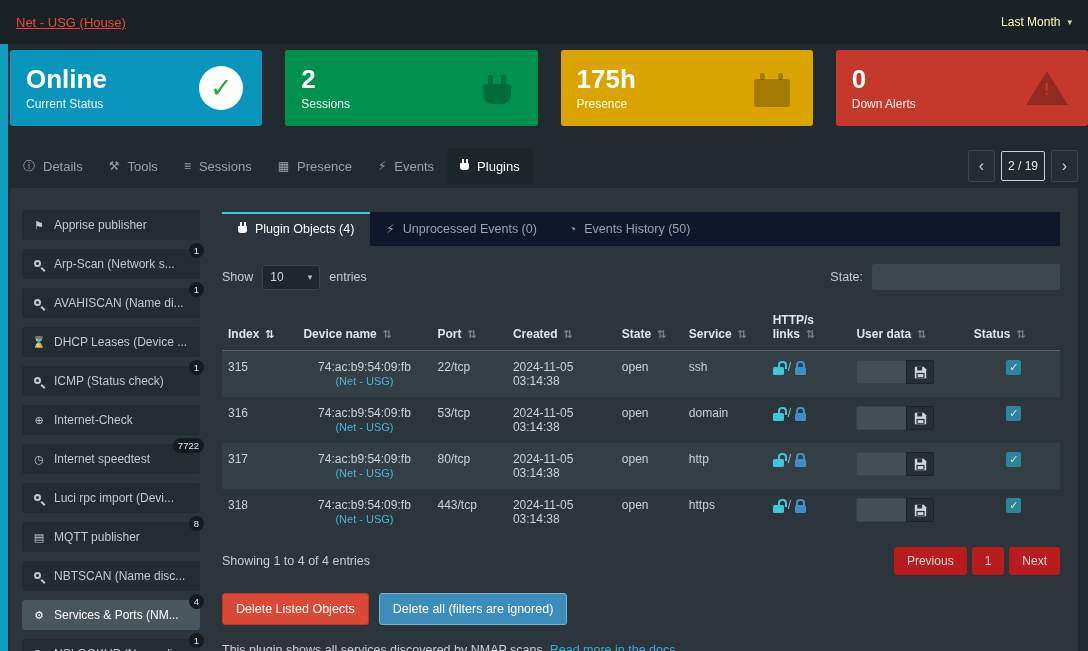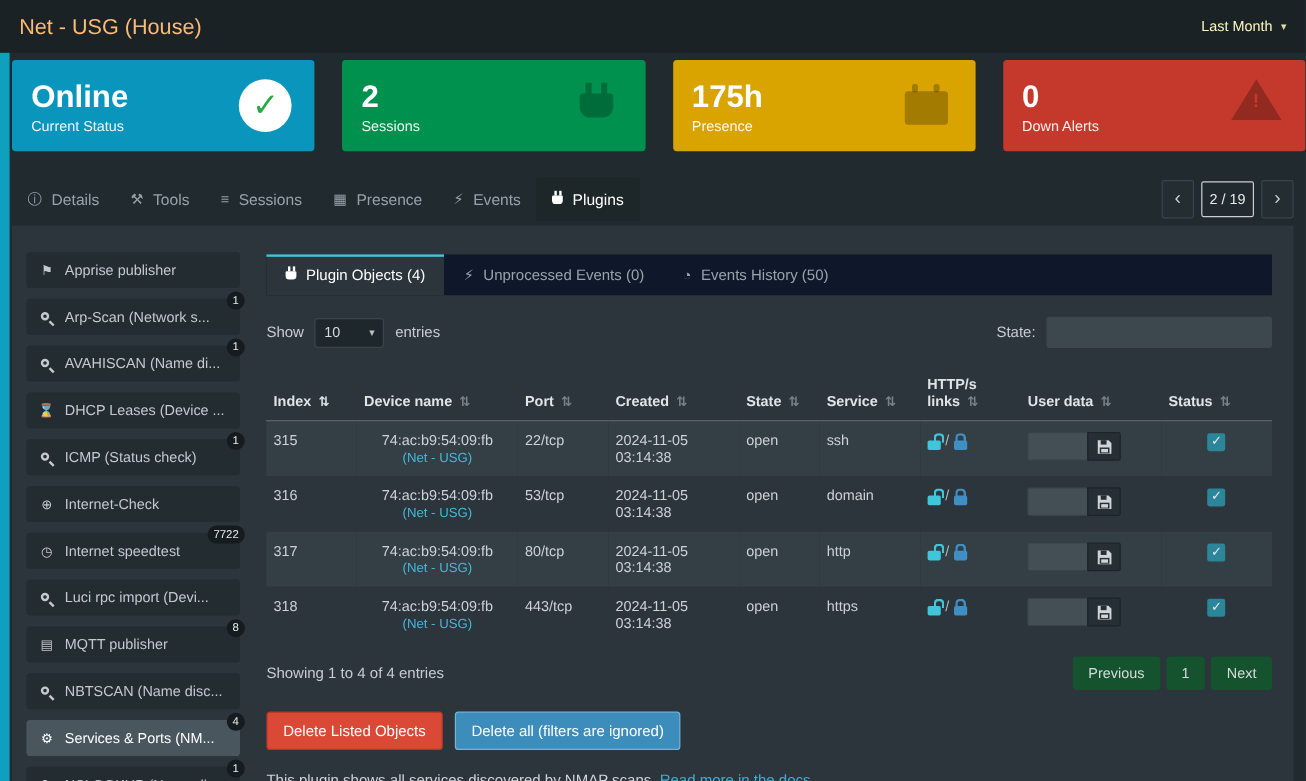--- a/index.html
+++ b/index.html
@@ -8,30 +8,30 @@
     width:1088px; height:651px; overflow:hidden;
     background:#212a2f;
     font-family:"Liberation Sans","DejaVu Sans",sans-serif;
     position:relative;
   }
   .left-strip { position:absolute; left:0; top:0; width:8px; height:651px; background:#0fa0bd; z-index:1; }
 
   
   .topbar { position:relative; z-index:2; height:44px; background:#1a2226;
     display:flex; align-items:center; justify-content:space-between; padding:0 16px; }
-  .topbar .title { color:#fdba74; font-size:18px; }
+  .topbar .title { color:#ef4444; font-size:13px;text-decoration:underline; }
   .time-filter { color:#fef9c3; font-size:12px; display:flex; gap:7px; align-items:center; cursor:pointer;text-align:right; }
   .caret { font-size:9px; opacity:.85; }
 
   .main-wrap { position:relative; z-index:2; margin-left:8px; }
 
   
   .cards { display:grid; grid-template-columns:repeat(4,1fr); gap:23px; margin:6px 0 0 2px; }
   .card { height:76px; border-radius:3px; color:#fff; display:flex; justify-content:space-between;
-    padding:16px 16px; }
+    align-items:center; padding:0 16px; }
   .card.c-status   { background:#0a95bd; }
   .card.c-sessions { background:#00914e; }
   .card.c-presence { background:#d9a400; }
   .card.c-alerts   { background:#c4392b; }
   .card .cv { font-size:26px; font-weight:700; line-height:1.15; }
   .card .cl { font-size:12px; opacity:.93; margin-top:2px; }
   .cicon { width:50px; display:flex; justify-content:center; }
   .ic-check-circle { width:44px; height:44px; background:#fff; border-radius:50%; color:#2aa744;
     font-size:27px; font-weight:bold; display:flex; align-items:center; justify-content:center; }
   .ic-plug-big { position:relative; width:28px; height:20px; background:rgba(0,0,0,.25);
@@ -111,21 +111,21 @@
   .udgroup { display:flex; align-items:stretch; height:24px; width:78px; }
   .ud-input { flex:1; background:#434e55; border:1px solid #39434a; border-right:none; border-radius:2px 0 0 2px; cursor:text; }
   .ud-save { width:28px; background:#262f35; border:1px solid #1c2428; border-radius:0 2px 2px 0;
     display:flex; align-items:center; justify-content:center; cursor:pointer; padding:0; }
   td.stat { text-align:center; }
   .cbx { display:inline-block; width:15px; height:15px; background:#2b8699; border-radius:2px; color:#dfe7ea;
     font-size:11px; line-height:15px; text-align:center; cursor:pointer; }
 
   .tfoot { display:flex; align-items:center; justify-content:space-between; margin-top:12px; font-size:12.5px; color:#c6cdd2;gap:36px; }
   .pagin { display:flex; gap:5px; }
-  .pg { background:#14532d; color:#d6dbde; font-size:12px; padding:7px 13px; border-radius:3px; border:none; cursor:pointer; }
+  .pg { background:#b91c1c; color:#d6dbde; font-size:12px; padding:7px 13px; border-radius:3px; border:none; cursor:pointer; }
 
   .actions { display:flex; gap:10px; margin-top:18px; }
   .btn { font-size:12.5px; color:#fff; padding:8px 13px; border-radius:3px; cursor:pointer; border:1px solid transparent; }
   .btn-blue { background:#3c8dbc; border-color:#77b3d4; }
   .btn-red { background:#da4836; border-color:#b93726; }
 
   .desc { margin-top:18px; font-size:12.5px; color:#ced4d8; }
   .desc a { color:#41aed6; text-decoration:none; cursor:pointer; }
 </style>
 </head>

